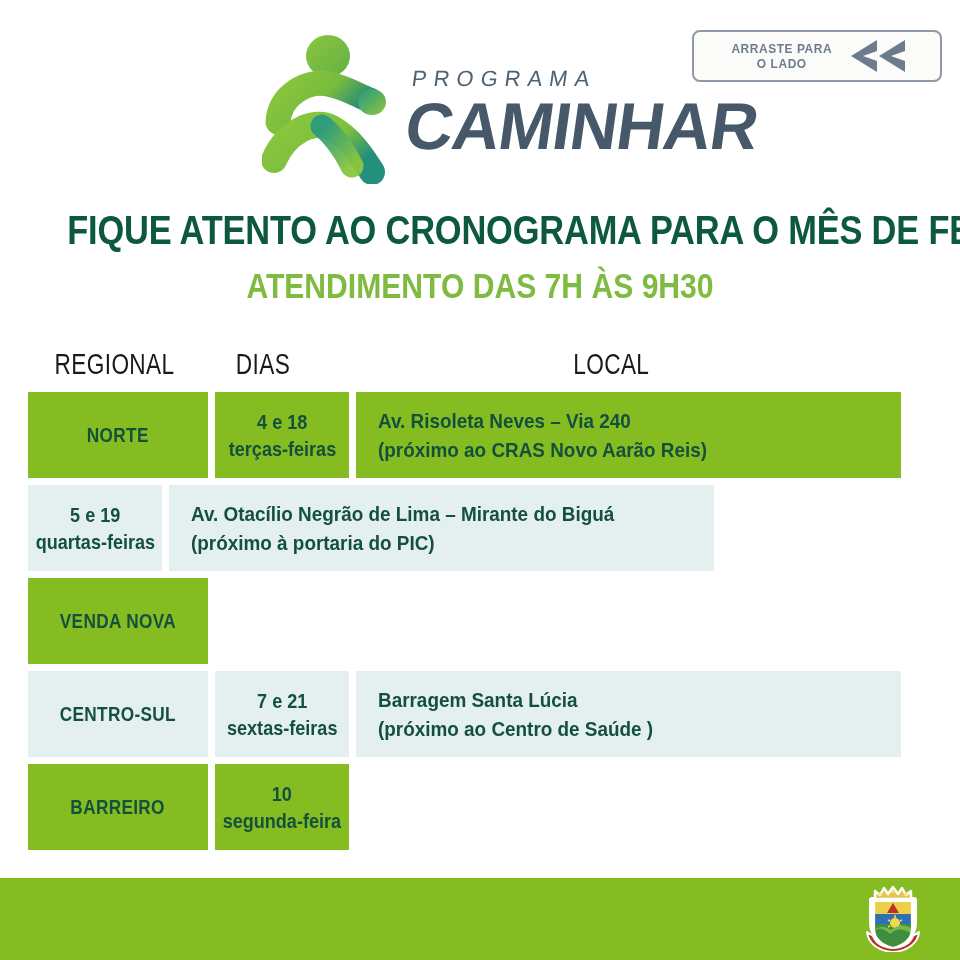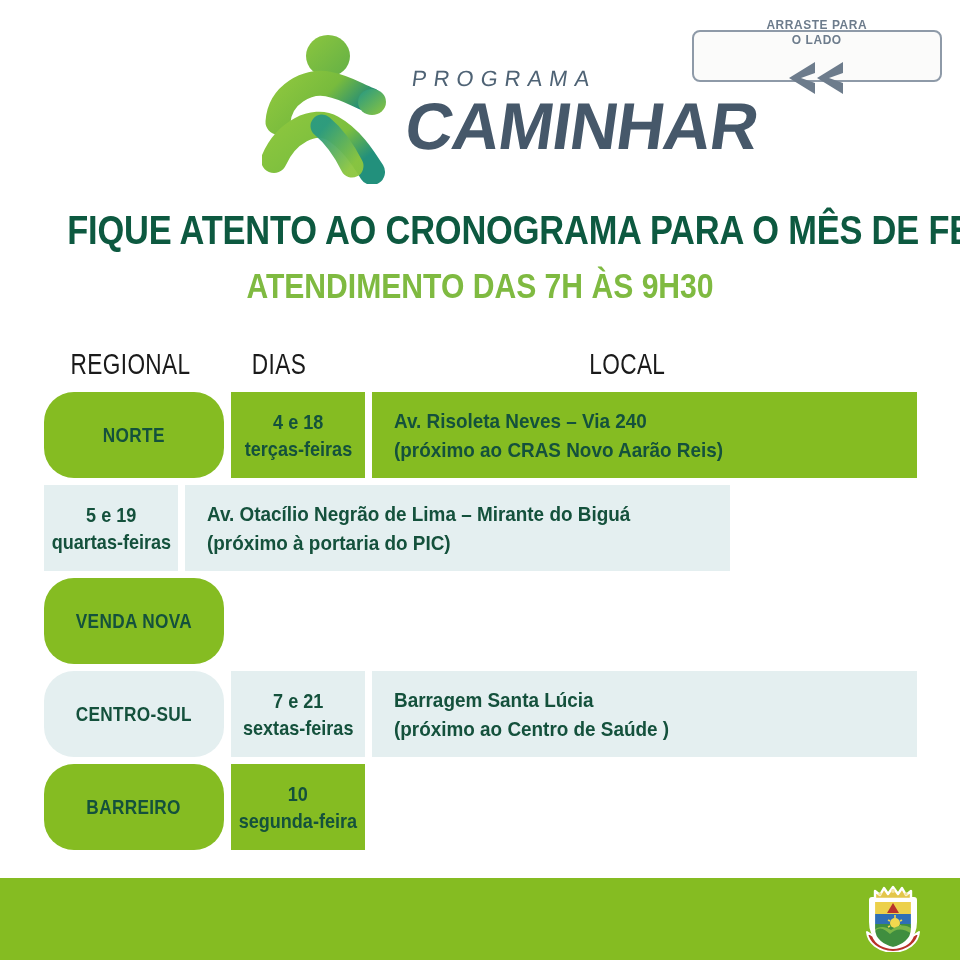--- a/index.html
+++ b/index.html
@@ -24,21 +24,20 @@
     width: 250px;
     height: 52px;
     background: #fbfbfa;
     border: 2px solid #8e9aa8;
     border-radius: 8px;
     box-sizing: border-box;
     display: flex;
     align-items: center;
     justify-content: center;
     gap: 14px;
-    flex-direction: column;
   }
   #swipe-badge .badge-text {
     color: #6d7c8c;
     font-weight: bold;
     font-size: 13px;
     line-height: 15px;
     letter-spacing: 0.6px;
     text-align: center;
     text-transform: uppercase;
     transform: scaleX(0.92);
@@ -109,21 +108,21 @@
     font-size: 35px;
     font-weight: bold;
     transform: scaleX(0.86);
     white-space: nowrap;
   }
 
   
   #schedule {
     position: absolute;
     top: 337px;
-    left: 44px;
+    left: 28px;
     width: 904px;
   }
   .col-head-row {
     display: flex;
     height: 55px;
     align-items: center;
   }
   .col-head {
     color: #1a1a1a;
     font-size: 29px;
@@ -141,21 +140,21 @@
     gap: 7px;
     margin-bottom: 7px;
     height: 86px;
   }
   .cell {
     box-sizing: border-box;
     display: flex;
     flex-direction: column;
     justify-content: center;
   }
-  .c-regional { width: 180px; align-items: center; border-radius: 30px; }
+  .c-regional { width: 180px; align-items: center; }
   .c-dias     { width: 134px; align-items: center; }
   .c-local    { width: 545px; align-items: flex-start; padding-left: 22px; }
 
   .row-green .cell { background: #85bc22; }
   .row-mint  .cell { background: #e4eff0; }
 
   .txt-regional {
     color: #14513c;
     font-size: 21px;
     font-weight: bold;

